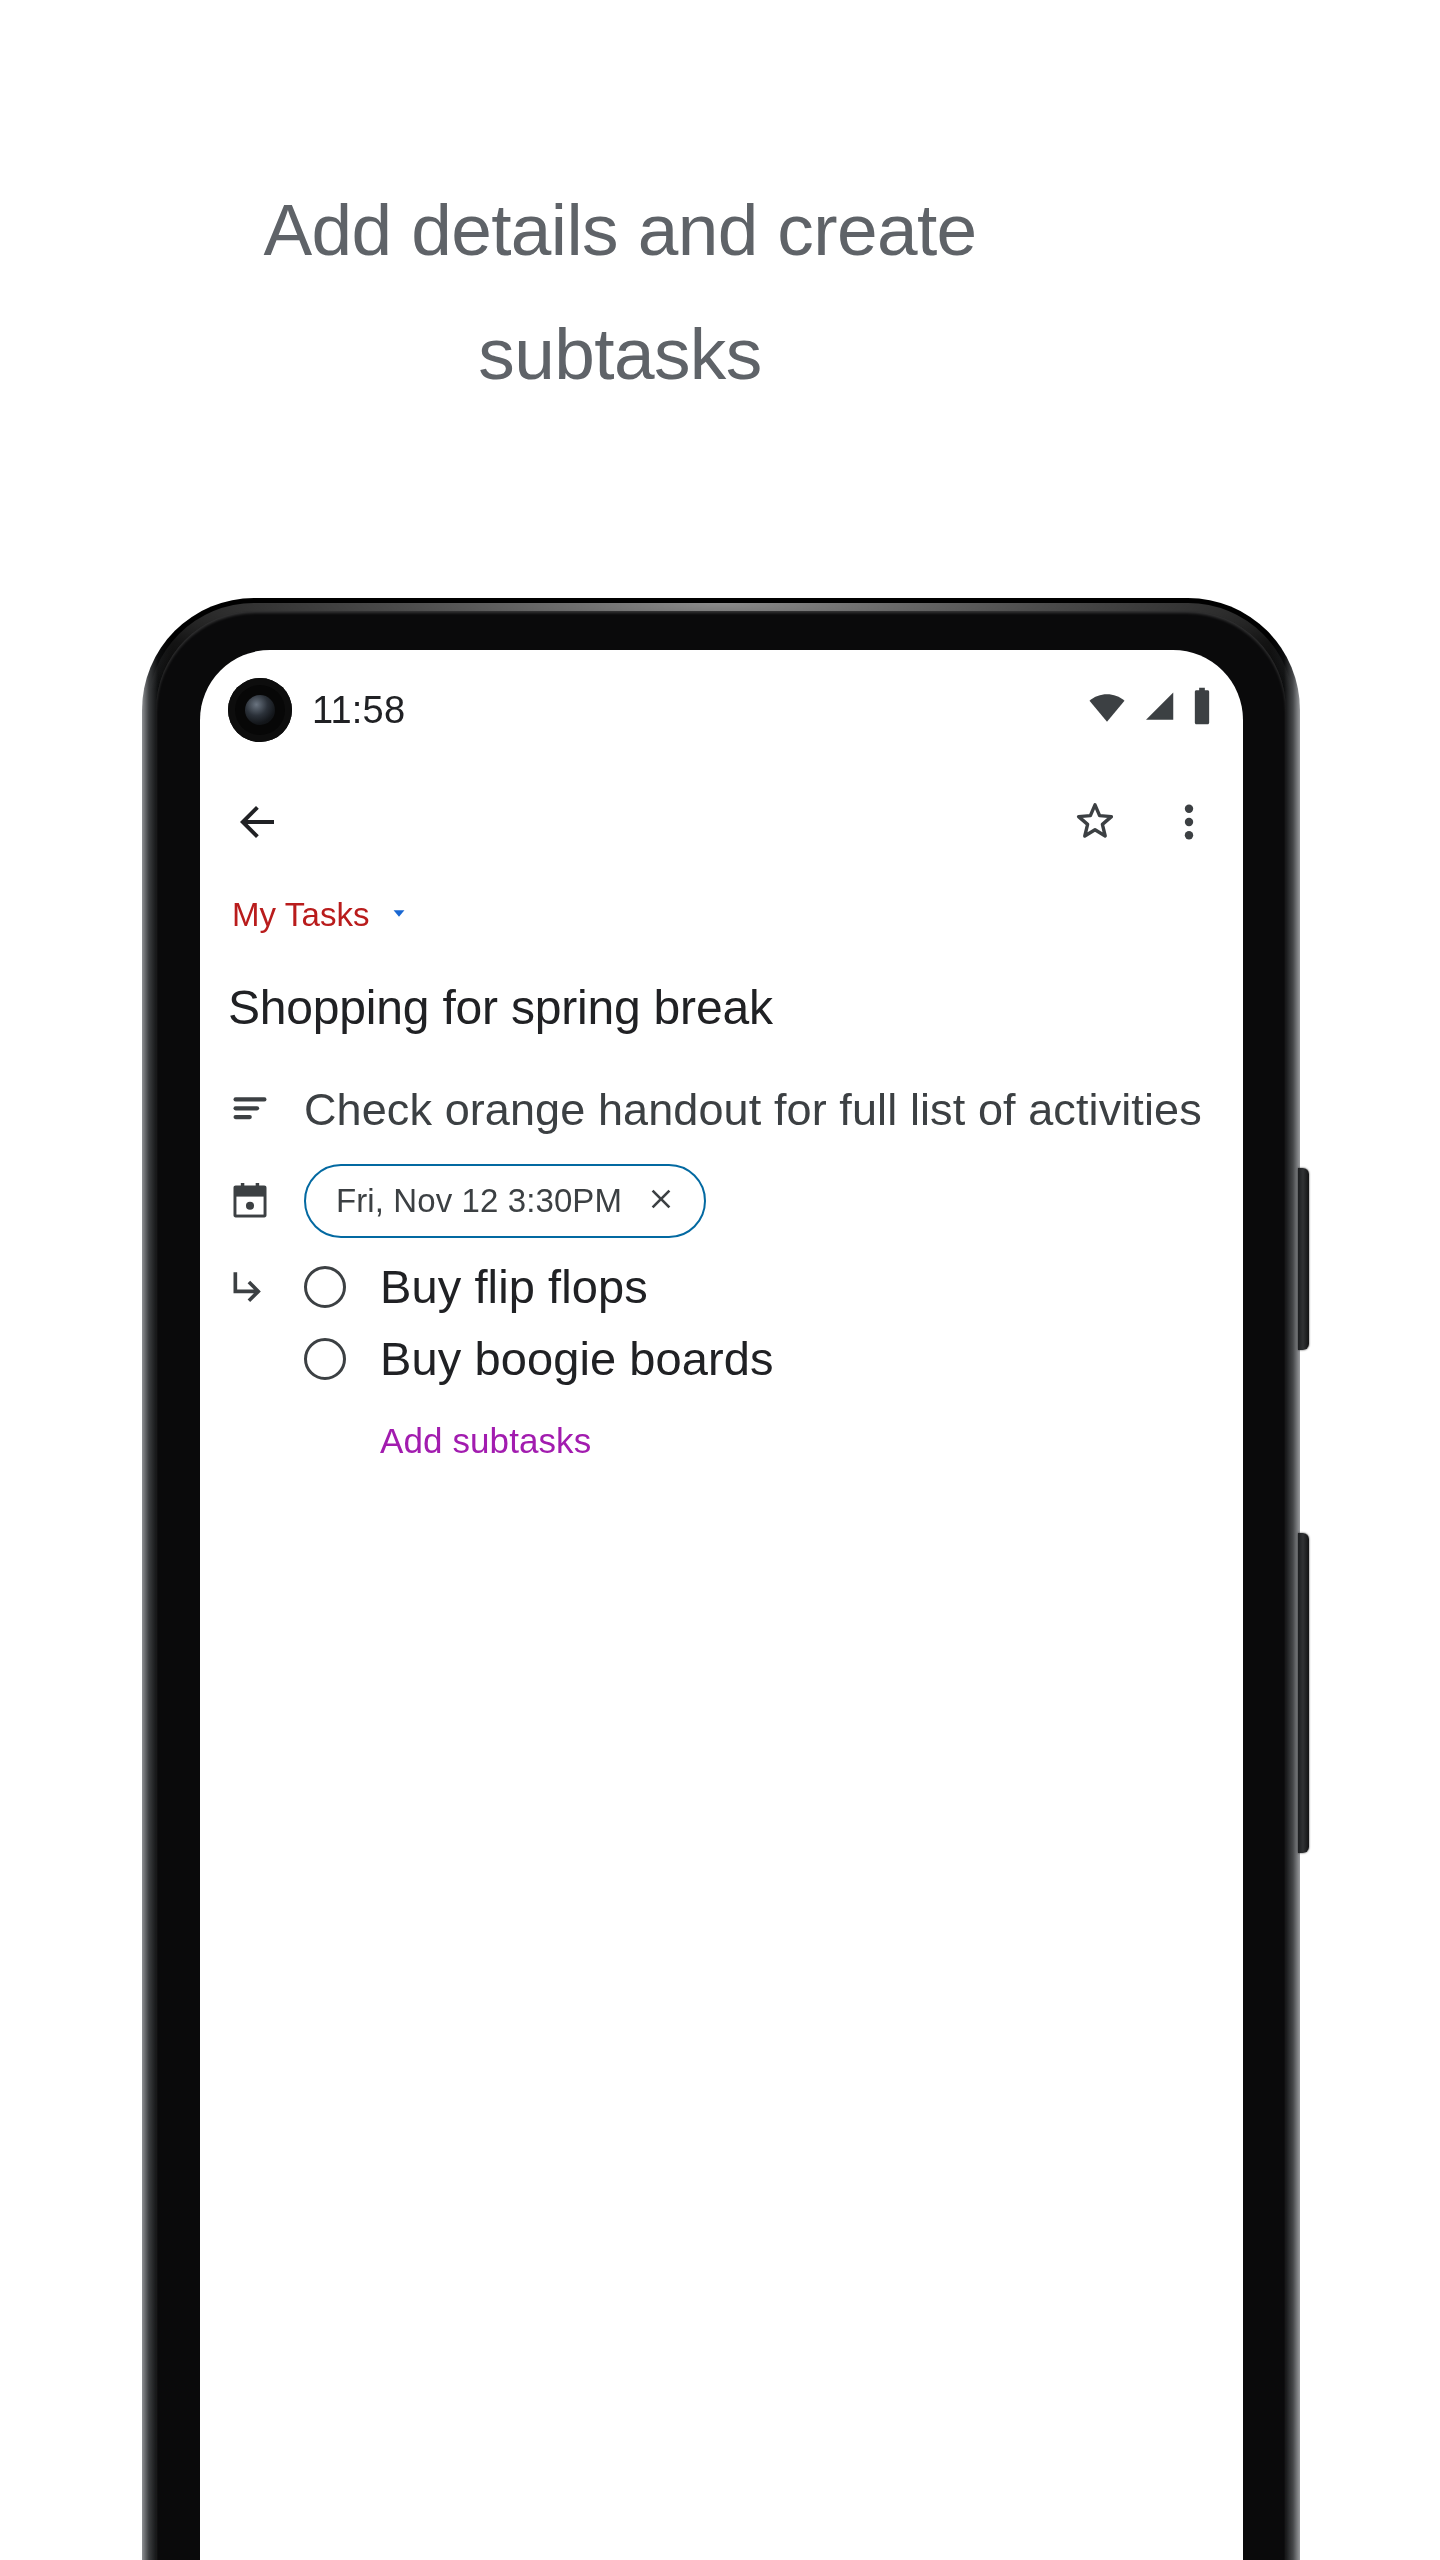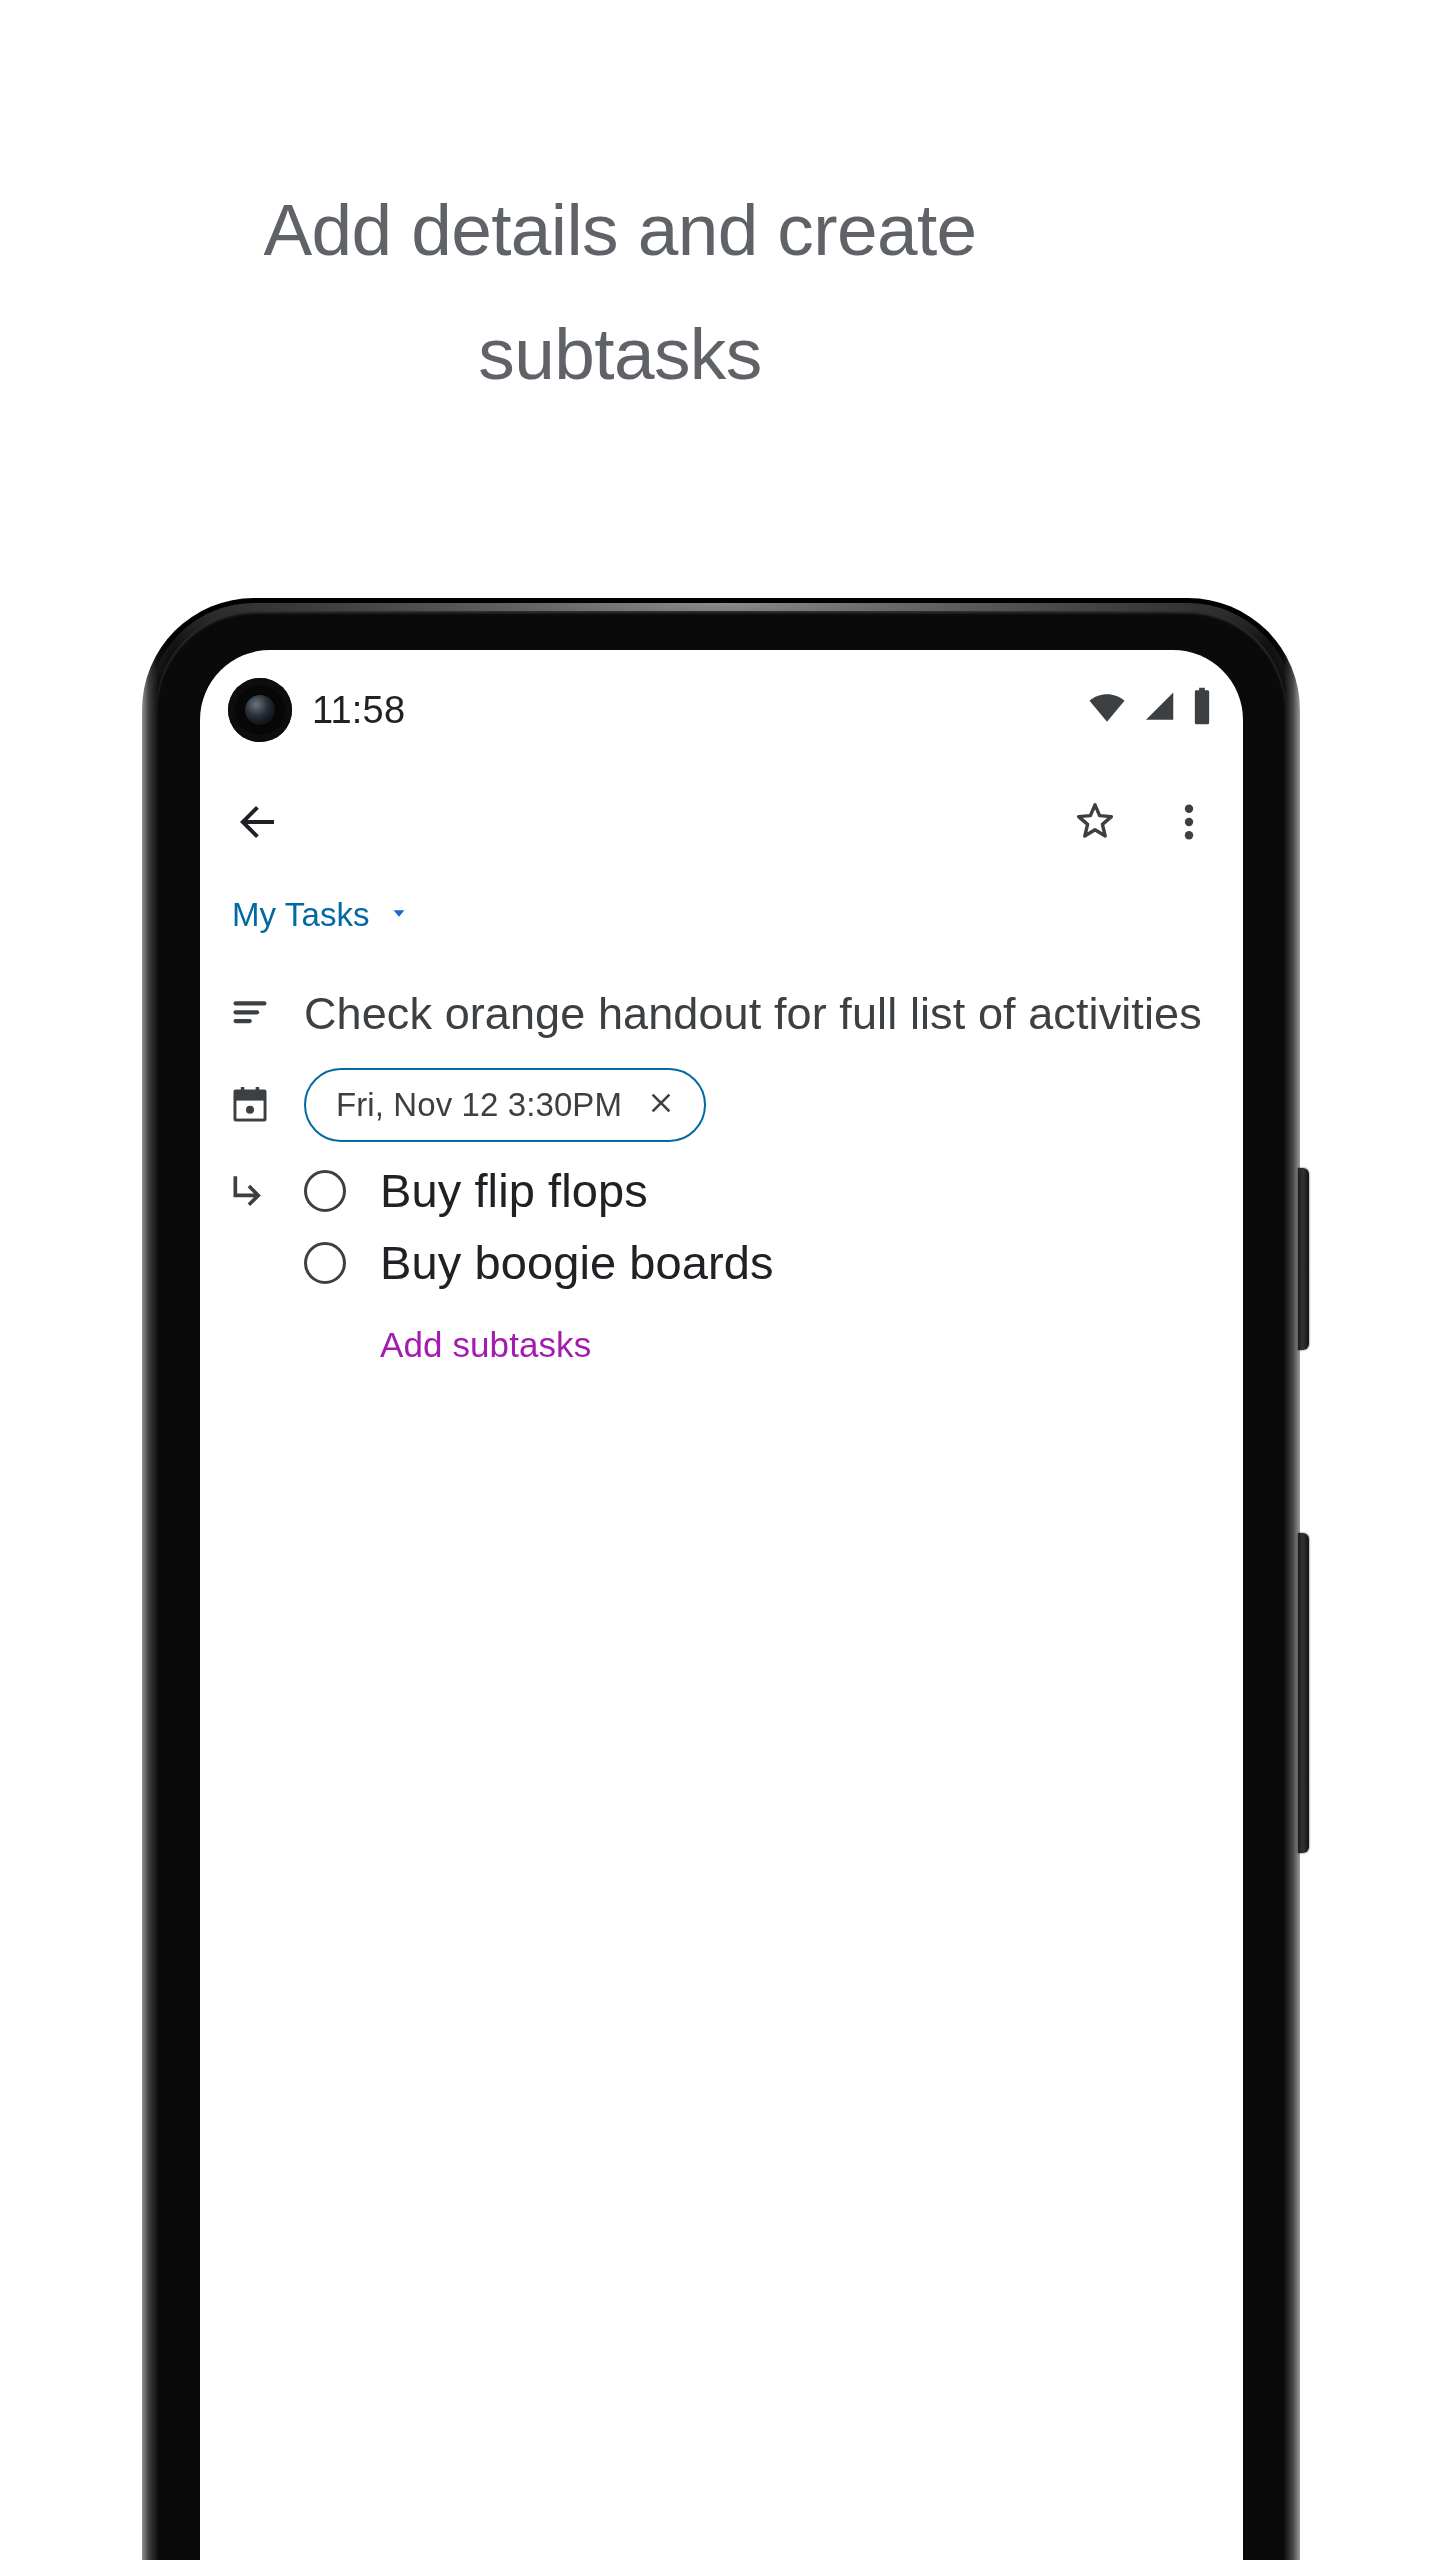--- a/index.html
+++ b/index.html
@@ -196,21 +196,21 @@
     display: inline-flex;
     align-items: center;
     gap: 16px;
     margin-left: 28px;
     padding: 6px 4px;
     cursor: pointer;
   }
   .list-chip-label {
     font-size: 33px;
     line-height: 42px;
-    color: #0369a1;
+    color: #b91c1c;
     font-weight: 500;
     letter-spacing: 0.1px;
   }
 
   .task-title {
     margin: 36px 0 0 28px;
     padding-right: 40px;
     font-size: 48px;
     line-height: 60px;
     color: #202124;
@@ -382,20 +382,21 @@
         <div class="list-chip">
           <span class="list-chip-label">My Tasks</span>
           <span>
             <svg width="26" height="26" viewBox="0 0 24 24" aria-hidden="true">
               <path d="M7 9.5h10L12 15.5 7 9.5z" fill="#1967d2"></path>
             </svg>
           </span>
         </div>
 
         
+        <div class="task-title">Shopping for spring break</div>
 
         
         <div class="row row-details">
           <div class="row-icon">
             <svg width="44" height="44" viewBox="0 0 24 24" aria-hidden="true">
               <rect x="3" y="6.2" width="18" height="2.3" rx="1.15" fill="#3c4043"></rect>
               <rect x="3" y="11.0" width="14" height="2.3" rx="1.15" fill="#3c4043"></rect>
               <rect x="3" y="15.8" width="10" height="2.3" rx="1.15" fill="#3c4043"></rect>
             </svg>
           </div>

